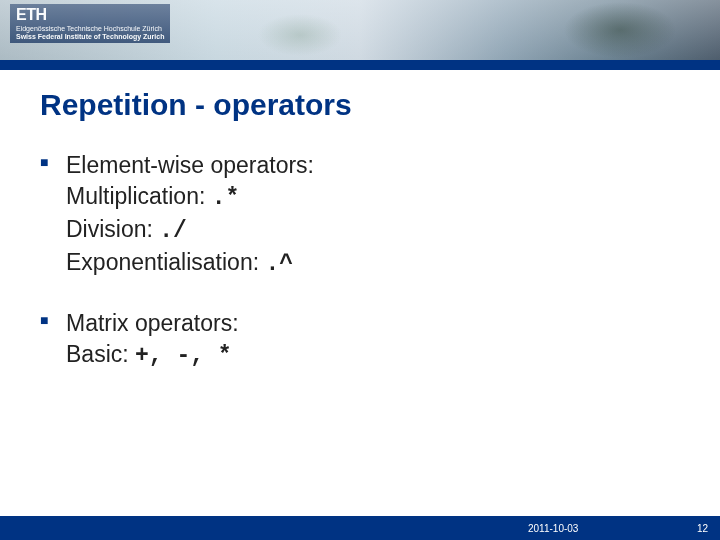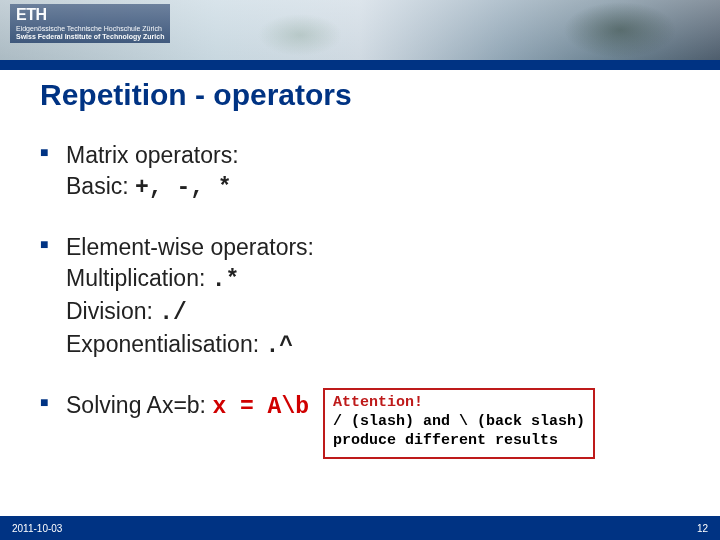--- a/index.html
+++ b/index.html
@@ -27,21 +27,21 @@
     position: absolute; top: 4px; left: 10px;
     background: rgba(0,32,80,0.85);
     color: #fff;
     padding: 2px 6px 3px 6px;
   }
   .logo-eth { font-weight: 900; font-size: 16px; letter-spacing: -0.5px; }
   .logo-sub1 { font-size: 7px; display: block; line-height: 1.1; margin-top: 1px; }
   .logo-sub2 { font-size: 7px; display: block; line-height: 1.1; font-weight: 600; }
   .blue-bar { width: 100%; height: 10px; background: #003383; }
 
-  .content { padding: 8px 40px 0 40px; }
+  .content { padding: 18px 40px 0 40px; }
   .title { font-size: 30px; font-weight: 700; color: #003383; margin-bottom: 28px; }
 
   .bul { list-style: none; margin-bottom: 28px; }
   .bul > li {
     position: relative; padding-left: 26px;
     font-size: 23px; color: #222; line-height: 1.35;
   }
   .bul > li::before {
     content: "■"; position: absolute; left: 0; top: 3px;
     font-size: 14px; color: #003383;
@@ -62,21 +62,21 @@
     font-size: 15px;
     line-height: 1.25;
     color: #000;
     margin-top: -2px;
   }
   .attention-box .hdr { color: #be1a1a; }
 
   .footer {
     position: absolute; left: 0; bottom: 0; width: 100%; height: 24px;
     background: #003383; color: #fff;
-    display: flex; align-items: center; justify-content: space-between;
+    display: flex; align-items: center; justify-content: flex-end;
     font-size: 10px; padding: 0 12px;
   }
   .footer .left  { flex: 0 0 120px; text-align: left; }
   .footer .center{ flex: 1 1 auto; text-align: center; }
   .footer .right { flex: 0 0 60px; text-align: right; }
 </style>
 </head>
 <body>
 
 <div class="slide">
@@ -88,51 +88,38 @@
       <span class="logo-sub2">Swiss Federal Institute of Technology Zurich</span>
     </div>
   </div>
   <div class="blue-bar"></div>
 
   <div class="content">
     <h1 class="title">Repetition - operators</h1>
 
     <ul class="bul">
       <li>
-        <span>Matrix operators:</span><br>
-        <span>Basic:</span>
-        <span class="mono">+, -, *</span>
-      </li>
-    </ul>
-
-    <ul class="bul">
-      <li>
         <span>Element-wise operators:</span><br>
         <span>Multiplication:</span>
         <span class="mono">.*</span><br>
         <span>Division:</span>
         <span class="mono">./</span><br>
         <span>Exponentialisation:</span>
         <span class="mono">.^</span>
       </li>
     </ul>
 
-    <div class="solve-row">
-      <ul class="bul">
-        <li>
-          <span>Solving Ax=b:</span>
-          <span class="mono red">x = A\b</span>
-        </li>
-      </ul>
-      <div class="attention-box">
-        <div class="hdr">Attention!</div>
-        <div>/ (slash) and \ (back slash)</div>
-        <div>produce different results</div>
-      </div>
-    </div>
+    <ul class="bul">
+      <li>
+        <span>Matrix operators:</span><br>
+        <span>Basic:</span>
+        <span class="mono">+, -, *</span>
+      </li>
+    </ul>
+
   </div>
 
   <div class="footer">
     <span class="left">2011-10-03</span>
     <span class="right">12</span>
   </div>
 
 </div>
 
 </body></html>

